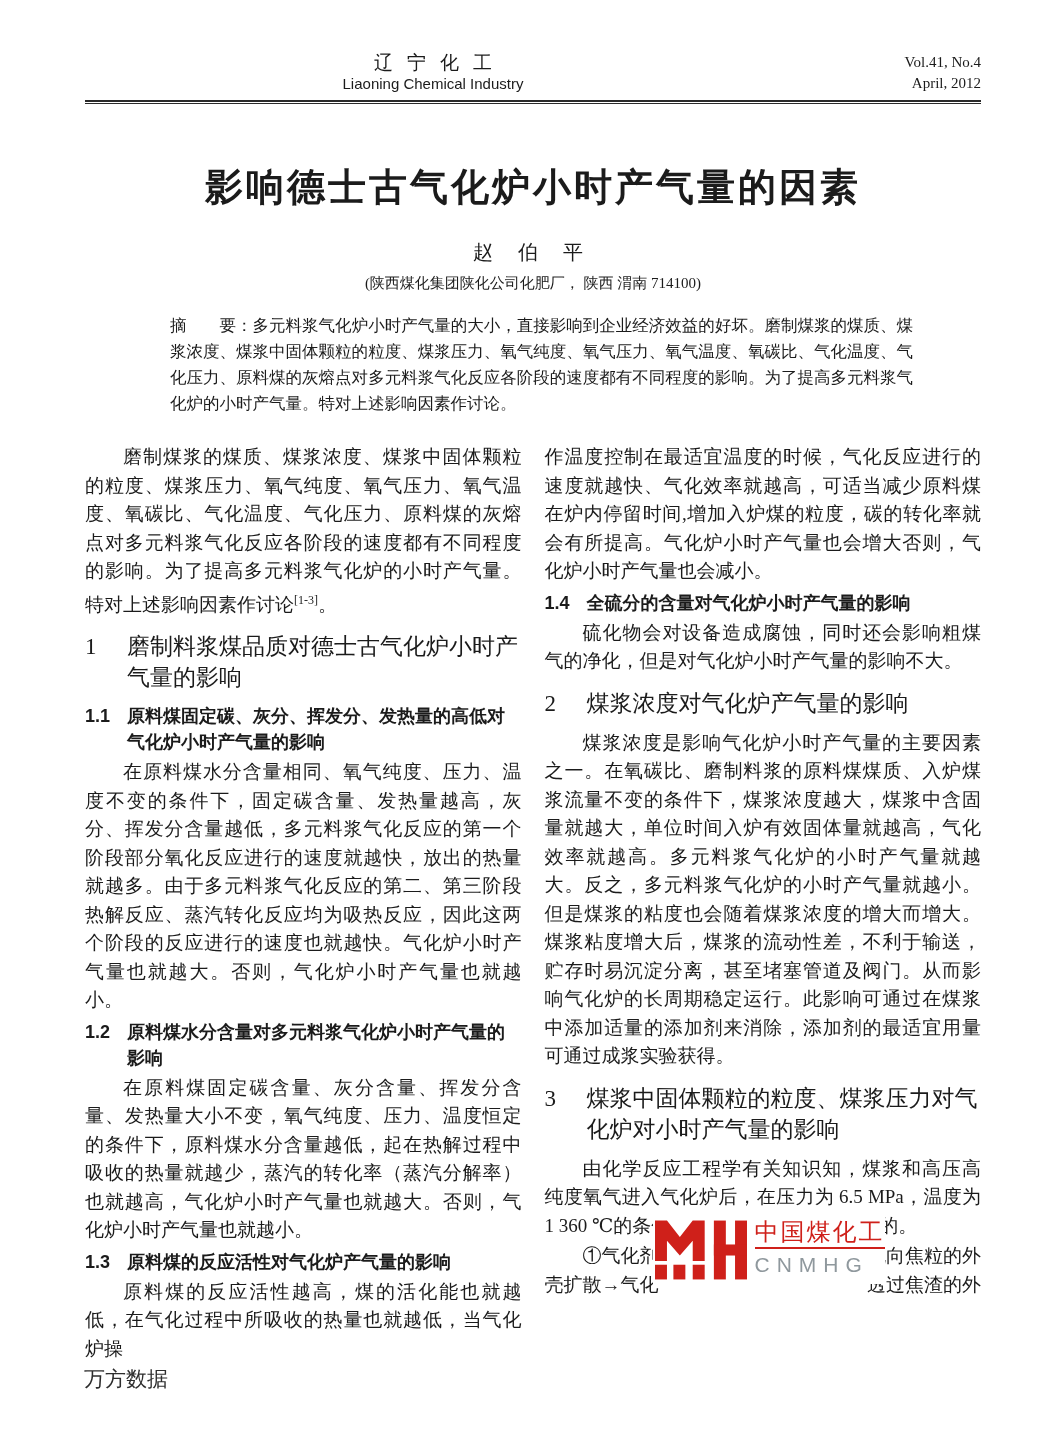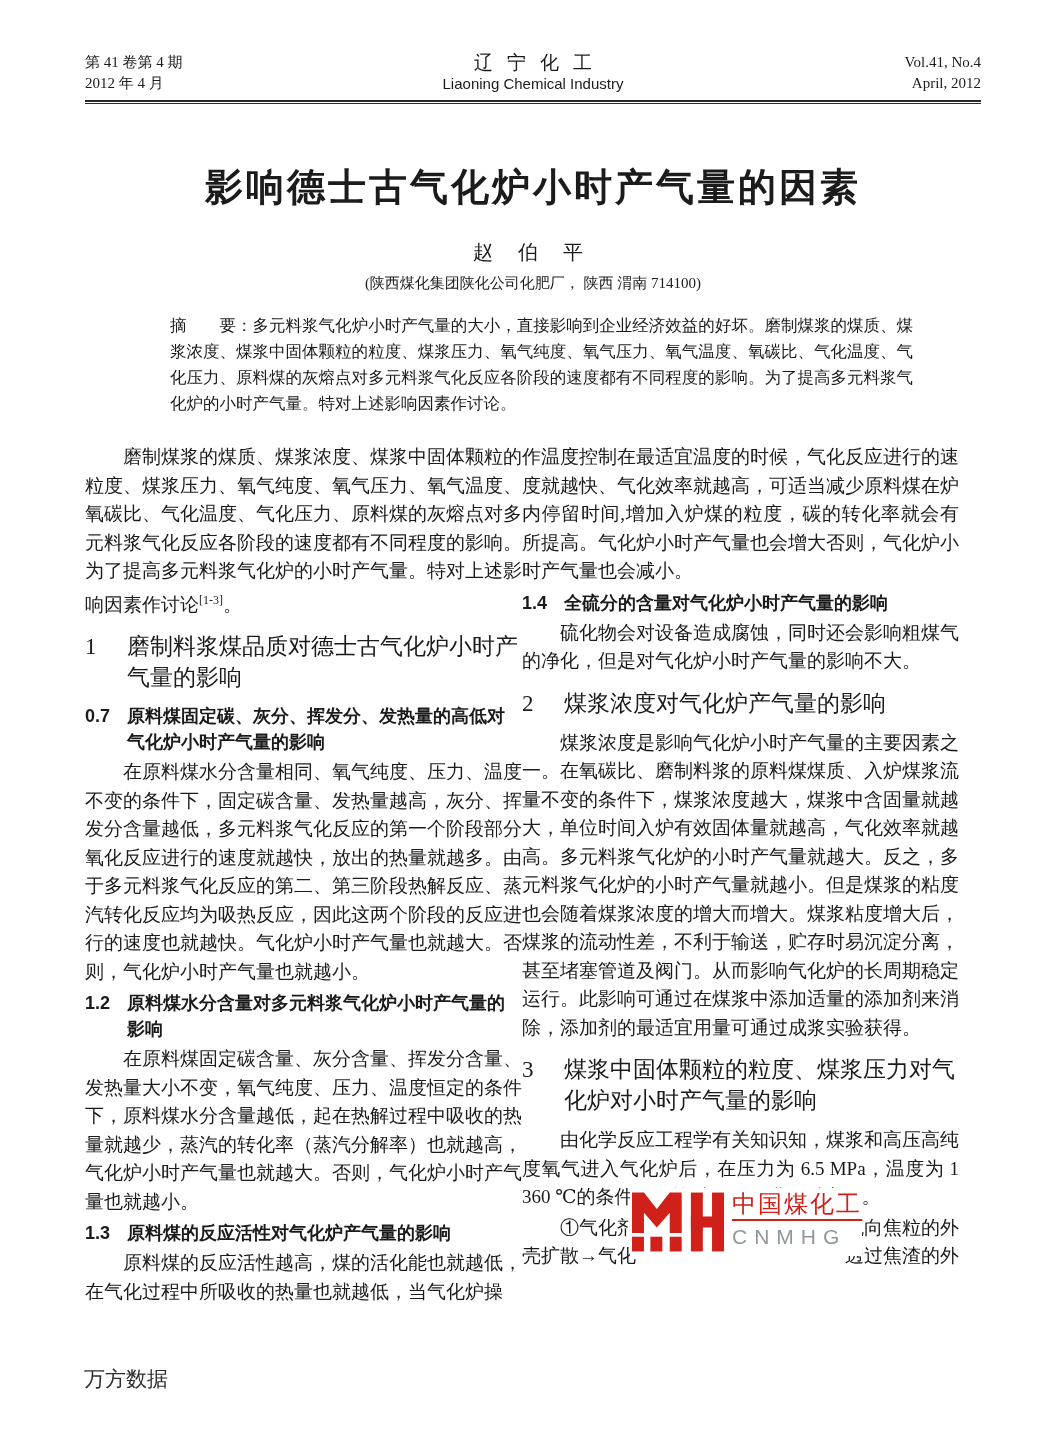--- a/index.html
+++ b/index.html
@@ -61,20 +61,21 @@
     text-align: justify;
   }
   .meta-block b { font-weight: normal; }
   .kw-line  { margin-top: 4px; }
   .clc-line { margin-top: 6px; }
   .clc-line .gap { display: inline-block; width: 42px; }
   .clc-line .val { margin-left: 10px; }
   
   .columns {
     display: flex;
+    gap: 23px;
     margin-top: 26px;
   }
   .col { width: 437px; font-size: 19px; line-height: 28.5px; text-align: justify; }
   .col p.body { text-indent: 2em; }
   .col p.noindent { text-indent: 0; }
   h2.sec {
     display: flex;
     font-size: 23px;
     font-weight: normal;
     line-height: 31px;
@@ -137,24 +138,20 @@
     color: #2d2d2d;
     font-family: "DejaVu Sans", sans-serif;
   }
 </style>
 </head>
 <body>
 
 <div class="page">
 
   <header class="journal-header">
-    <div class="jh-left">
-      <div>第 41 卷第 4 期</div>
-      <div>2012 年 4 月</div>
-    </div>
     <div class="jh-center">
       <div class="jh-cn">辽宁化工</div>
       <div class="jh-en">Liaoning Chemical Industry</div>
     </div>
     <div class="jh-right">
       <div>Vol.41, No.4</div>
       <div>April, 2012</div>
     </div>
   </header>
   <div class="header-rule"></div>
@@ -171,21 +168,21 @@
 
     <div class="col">
       <p class="body"><span>磨制煤浆的煤质、煤浆浓度、煤浆中固体颗粒的粒度、煤浆压力、氧气纯度、氧气压力、氧气温度、氧碳比、气化温度、气化压力、原料煤的灰熔点对多元料浆气化反应各阶段的速度都有不同程度的影响。为了提高多元料浆气化炉的小时产气量。特对上述影响因素作讨论</span><sup>[1-3]</sup><span>。</span></p>
 
       <h2 class="sec">
         <span class="num">1</span>
         <span class="ttl">磨制料浆煤品质对德士古气化炉小时产气量的影响</span>
       </h2>
 
       <h3 class="sub">
-        <span class="num">0.7</span>
+        <span class="num">1.1</span>
         <span class="ttl">原料煤固定碳、灰分、挥发分、发热量的高低对气化炉小时产气量的影响</span>
       </h3>
       <p class="body">在原料煤水分含量相同、氧气纯度、压力、温度不变的条件下，固定碳含量、发热量越高，灰分、挥发分含量越低，多元料浆气化反应的第一个阶段部分氧化反应进行的速度就越快，放出的热量就越多。由于多元料浆气化反应的第二、第三阶段热解反应、蒸汽转化反应均为吸热反应，因此这两个阶段的反应进行的速度也就越快。气化炉小时产气量也就越大。否则，气化炉小时产气量也就越小。</p>
 
       <h3 class="sub">
         <span class="num">1.2</span>
         <span class="ttl">原料煤水分含量对多元料浆气化炉小时产气量的影响</span>
       </h3>
       <p class="body">在原料煤固定碳含量、灰分含量、挥发分含量、发热量大小不变，氧气纯度、压力、温度恒定的条件下，原料煤水分含量越低，起在热解过程中吸收的热量就越少，蒸汽的转化率（蒸汽分解率）也就越高，气化炉小时产气量也就越大。否则，气化炉小时产气量也就越小。</p>
 

